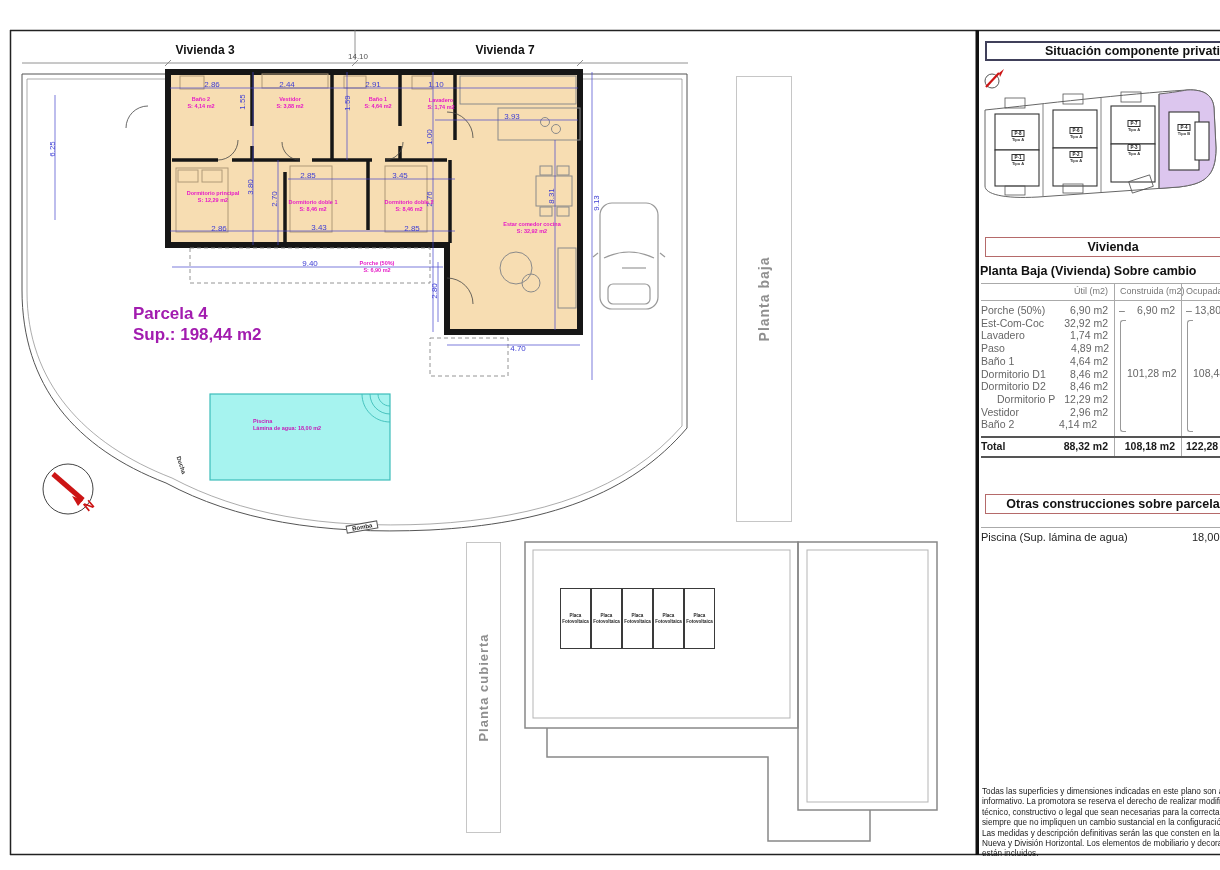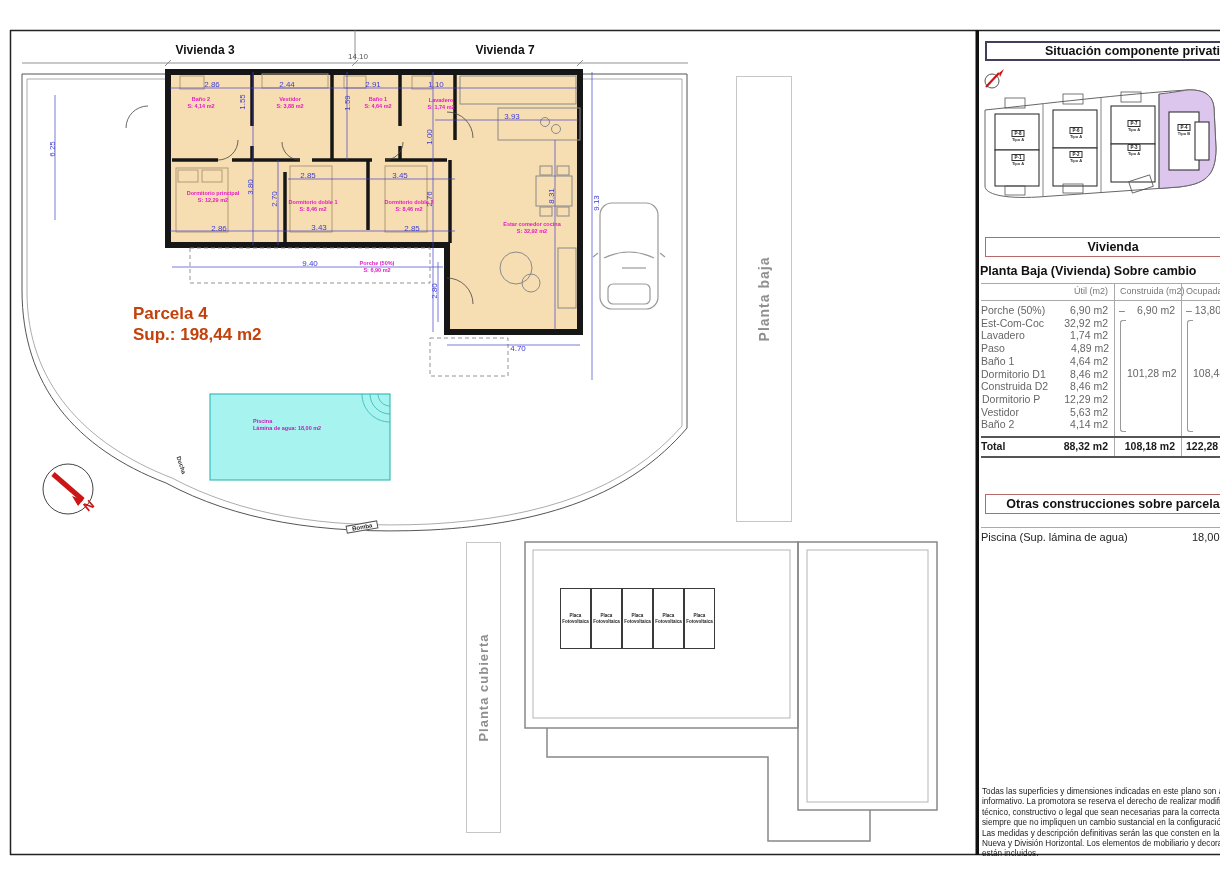--- a/index.html
+++ b/index.html
@@ -5,21 +5,21 @@
   html,body{margin:0;padding:0;width:1220px;height:870px;background:#fff;overflow:hidden;
     font-family:"Liberation Sans","DejaVu Sans",sans-serif;position:relative}
   #draw{position:absolute;left:0;top:0;z-index:1}
   .txt{position:absolute;z-index:3;white-space:nowrap}
   .vtitle{font-weight:bold;font-size:12px;color:#111;transform:translate(-50%,-50%)}
   .dim{color:#3c3cd4;font-size:8px;transform:translate(-50%,-50%)}
   .dim.v{transform:translate(-50%,-50%) rotate(-90deg)}
   .dim.dark{color:#555}
   .room{color:#e61ac6;font-weight:bold;font-size:5.5px;line-height:1.25;text-align:center;
     transform:translate(-50%,-50%)}
-  .parcela{color:#c2410c;font-weight:bold;font-size:17px;line-height:1.25}
+  .parcela{color:#a21caf;font-weight:bold;font-size:17px;line-height:1.25}
   .strip{position:absolute;border:1px solid #c6c6c6;background:#fff;z-index:2;
     display:flex;align-items:center;justify-content:center}
   .striplabel{transform:rotate(-90deg);font-weight:bold;color:#8f8f8f;letter-spacing:1px;white-space:nowrap}
   .panelbox{position:absolute;left:985px;width:256px;height:20px;background:#fff;z-index:3;
     display:flex;align-items:center;justify-content:flex-start;padding-left:58px;
     font-weight:bold;font-size:12.5px;color:#111;box-sizing:border-box}
   .panelbox.dark{border:2px solid #40405a}
   .panelbox.red{border:1px solid #b56a6a}
   .tblwrap{position:absolute;left:981px;top:283px;width:239px;height:180px;z-index:3;font-size:10.5px;color:#666}
   .t{position:absolute;white-space:nowrap}
@@ -365,35 +365,35 @@
   <div class="gline" style="left:0;top:17px;width:239px"></div>
   <div class="vline" style="left:133px;top:0;height:173px"></div>
   <div class="vline" style="left:200px;top:0;height:173px"></div>
 
   <div class="t" style="left:0;top:21px">Porche (50%)</div>
   <div class="t" style="left:0;top:33.7px">Est-Com-Coc</div>
   <div class="t" style="left:0;top:46.4px">Lavadero</div>
   <div class="t" style="left:0;top:59.1px">Paso</div>
   <div class="t" style="left:0;top:71.8px">Baño 1</div>
   <div class="t" style="left:0;top:84.5px">Dormitorio D1</div>
-  <div class="t" style="left:0;top:97.2px">Construida D2</div>
-  <div class="t" style="left:1px;top:109.9px">Dormitorio P</div>
+  <div class="t" style="left:0;top:97.2px">Dormitorio D2</div>
+  <div class="t" style="left:16px;top:109.9px">Dormitorio P</div>
   <div class="t" style="left:0;top:122.6px">Vestidor</div>
   <div class="t" style="left:0;top:135.3px">Baño 2</div>
 
   <div class="t right" style="left:47px;top:21px;width:80px">6,90 m2</div>
   <div class="t right" style="left:47px;top:33.7px;width:80px">32,92 m2</div>
   <div class="t right" style="left:47px;top:46.4px;width:80px">1,74 m2</div>
   <div class="t right" style="left:48px;top:59.1px;width:80px">4,89 m2</div>
   <div class="t right" style="left:47px;top:71.8px;width:80px">4,64 m2</div>
   <div class="t right" style="left:47px;top:84.5px;width:80px">8,46 m2</div>
   <div class="t right" style="left:47px;top:97.2px;width:80px">8,46 m2</div>
   <div class="t right" style="left:47px;top:109.9px;width:80px">12,29 m2</div>
-  <div class="t right" style="left:47px;top:122.6px;width:80px">5,63 m2</div>
-  <div class="t right" style="left:47px;top:135.3px;width:80px">4,14 m2</div>
+  <div class="t right" style="left:47px;top:122.6px;width:80px">2,96 m2</div>
+  <div class="t right" style="left:36px;top:135.3px;width:80px">4,14 m2</div>
 
   <div class="t" style="left:138px;top:21px">–</div>
   <div class="t right" style="left:146px;top:21px;width:48px">6,90 m2</div>
   <div class="t" style="left:205px;top:21px">–  13,80</div>
 
   <div class="bracket" style="left:139px;top:37px;height:110px"></div>
   <div class="t right" style="left:146px;top:84px;width:48px">101,28 m2</div>
   <div class="bracket" style="left:206px;top:37px;height:110px"></div>
   <div class="t" style="left:212px;top:84px">108,48</div>
 

